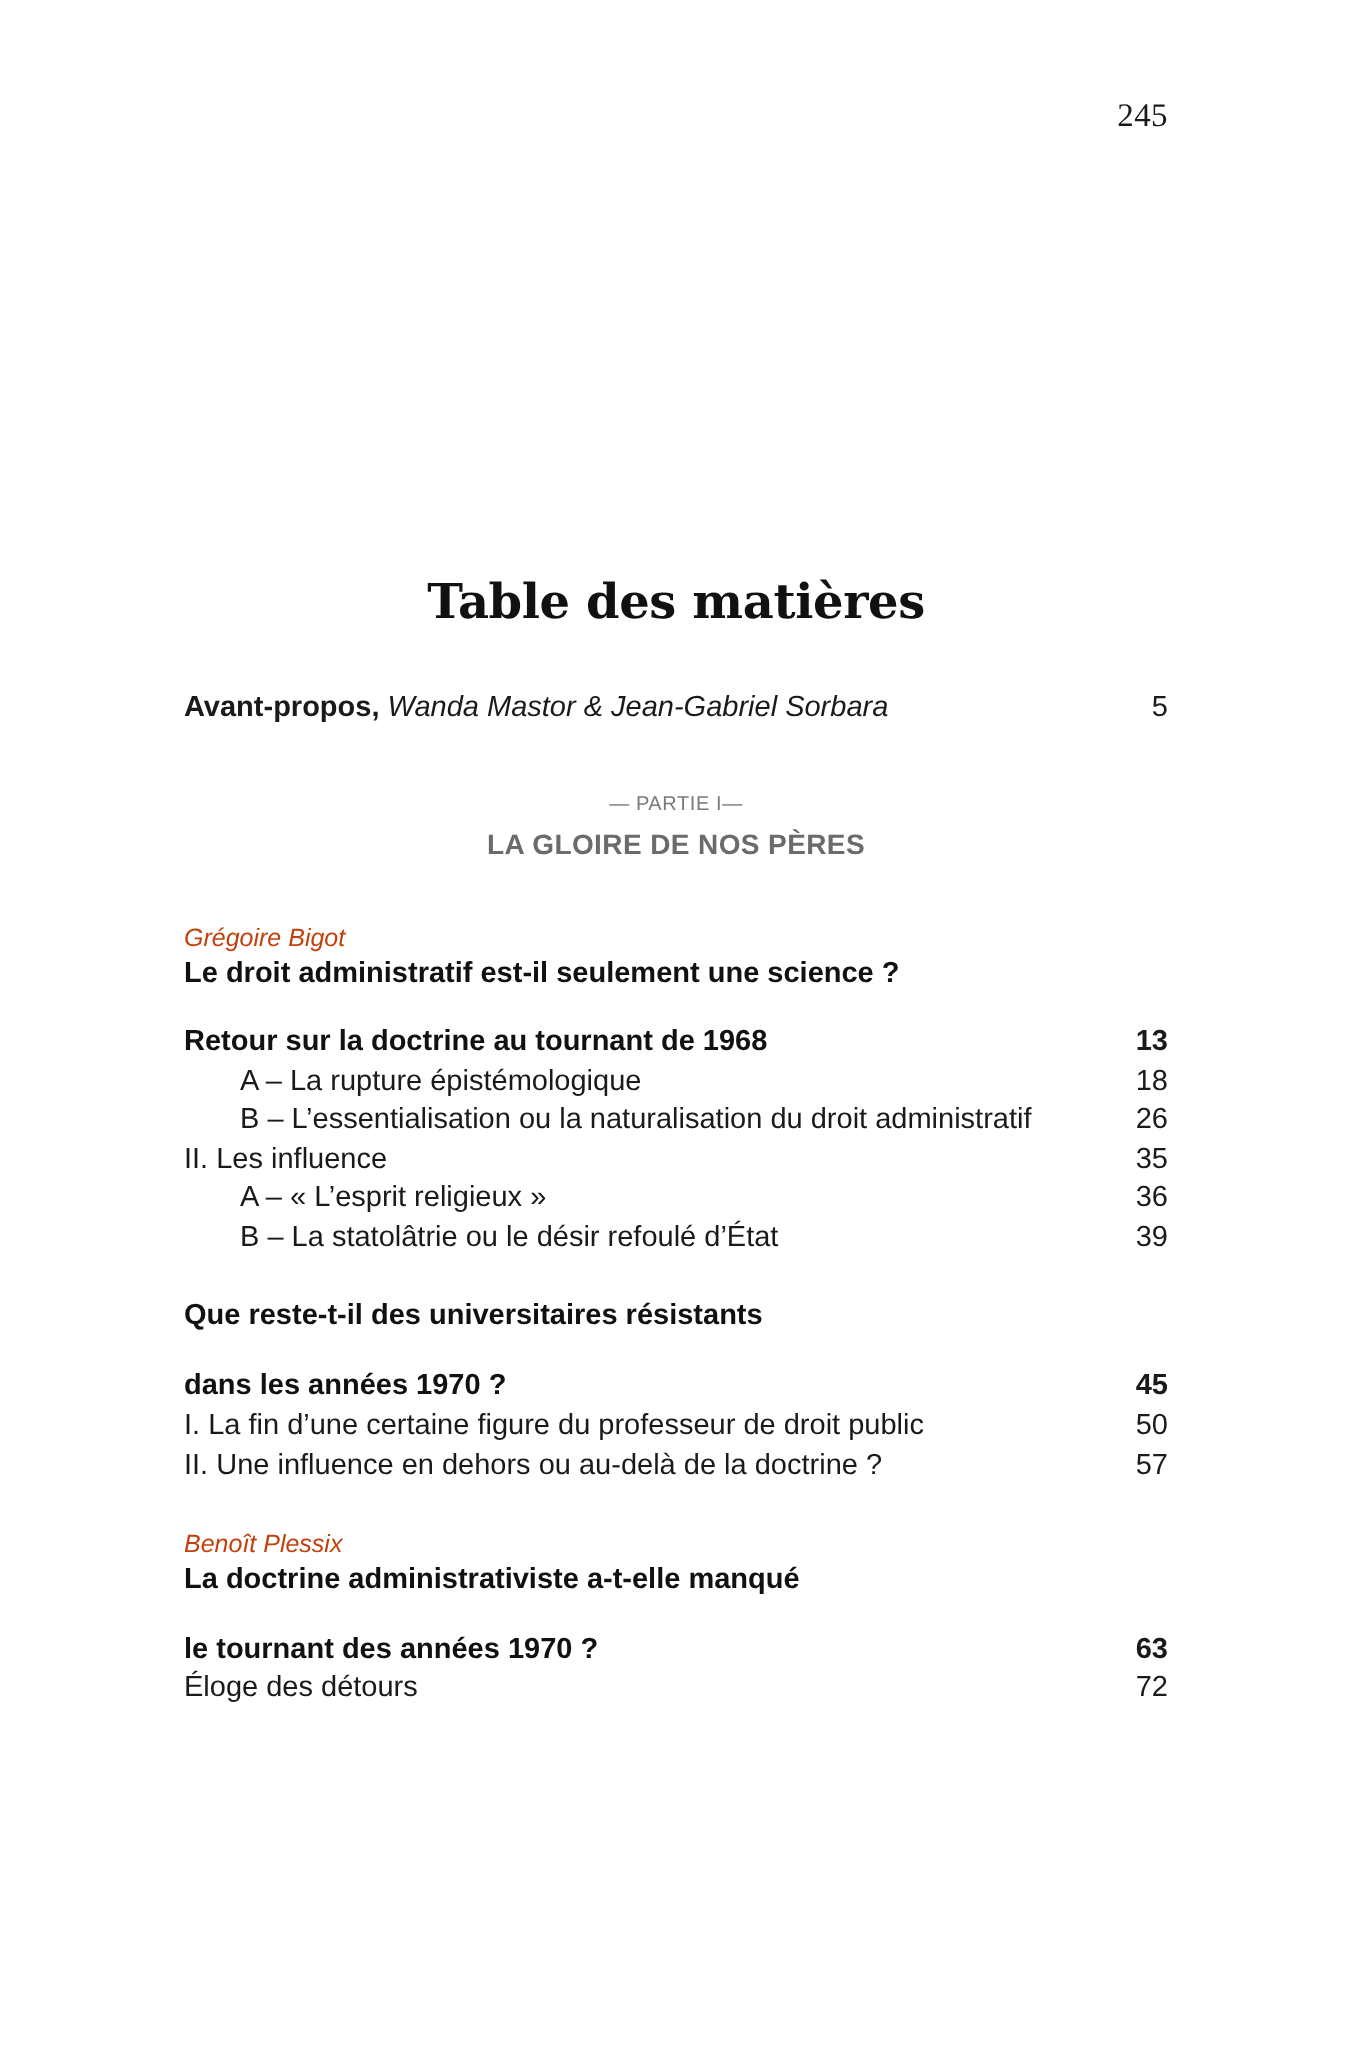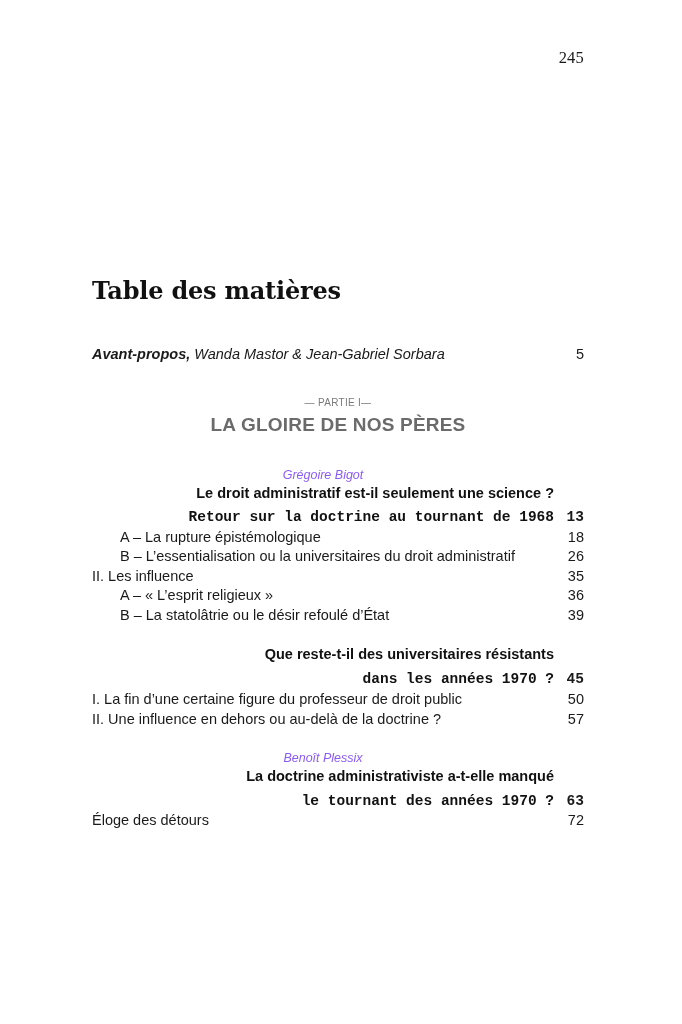--- a/index.html
+++ b/index.html
@@ -33,24 +33,24 @@
     text-align: right;
     font-family: "Liberation Serif", serif;
     font-size: 16.5px;
     color: #1a1a1a;
     letter-spacing: 0.2px;
   }
 
   
   .doc-title {
     position: absolute;
-    top: 260px;
+    top: 270px;
     left: 92px;
     width: 492px;
-    text-align: left;
+    text-align: center;
     font-family: "DejaVu Serif", "Liberation Serif", serif;
     font-weight: bold;
     font-size: 24px;
     letter-spacing: -0.2px;
     color: #111111;
   }
 
   
   .toc {
     position: absolute;
@@ -79,76 +79,73 @@
     white-space: nowrap;
   }
 
   
   .frontmatter {
     font-size: 14.5px;
     margin-bottom: 0;
   }
   .frontmatter .fm-strong {
     font-weight: bold;
-    font-style: italic;
   }
   .frontmatter .fm-authors {
     font-style: italic;
     font-weight: normal;
   }
 
   
   .part-block {
     margin-top: 35px;
     text-align: center;
     color: #6e6e6e;
   }
   .part-kicker {
     font-size: 10px;
     letter-spacing: 0.3px;
     color: #7a7a7a;
     margin-bottom: 6px;
   }
   .part-title {
-    font-size: 19px;
+    font-size: 14px;
     font-weight: bold;
     letter-spacing: 0.2px;
     color: #6b6b6b;
   }
 
   
   .chapter {
     margin-top: 25px;
   }
   .chapter.first {
     margin-top: 32px;
   }
   .author {
-    text-align: center;
     font-style: italic;
     font-size: 12.5px;
-    color: #8b5cf6;
+    color: #c2410c;
     padding-right: 30px;
     margin-bottom: 4px;
   }
   .chap-title-line {
     font-weight: bold;
     font-size: 14.5px;
     text-align: center;
     color: #111111;
   }
   .chap-title-line .label {
-    text-align: right;
+    text-align: left;
   }
   .chap-title-row {
     margin-bottom: 0;
   }
   .chap-title-row + .chap-title-row {
-    margin-top: 10px;
-    font-family: Liberation Mono, monospace;
+    margin-top: 20px;
   }
 
   
   .sec-row {
     margin-top: 5px;
     font-size: 14.5px;
   }
   .sec-row .label {
     text-align: left;
   }
@@ -188,21 +185,21 @@
           </div>
           <div class="row chap-title-line chap-title-row">
             <div class="label">Retour sur la doctrine au tournant de 1968</div>
             <div class="pg">13</div>
           </div>
           <div class="row sec-row lvl-2">
             <div class="label">A – La rupture épistémologique</div>
             <div class="pg">18</div>
           </div>
           <div class="row sec-row lvl-2">
-            <div class="label">B – L’essentialisation ou la universitaires du droit administratif</div>
+            <div class="label">B – L’essentialisation ou la naturalisation du droit administratif</div>
             <div class="pg">26</div>
           </div>
           <div class="row sec-row lvl-1">
             <div class="label">II. Les influence</div>
             <div class="pg">35</div>
           </div>
           <div class="row sec-row lvl-2">
             <div class="label">A – « L’esprit religieux »</div>
             <div class="pg">36</div>
           </div>

